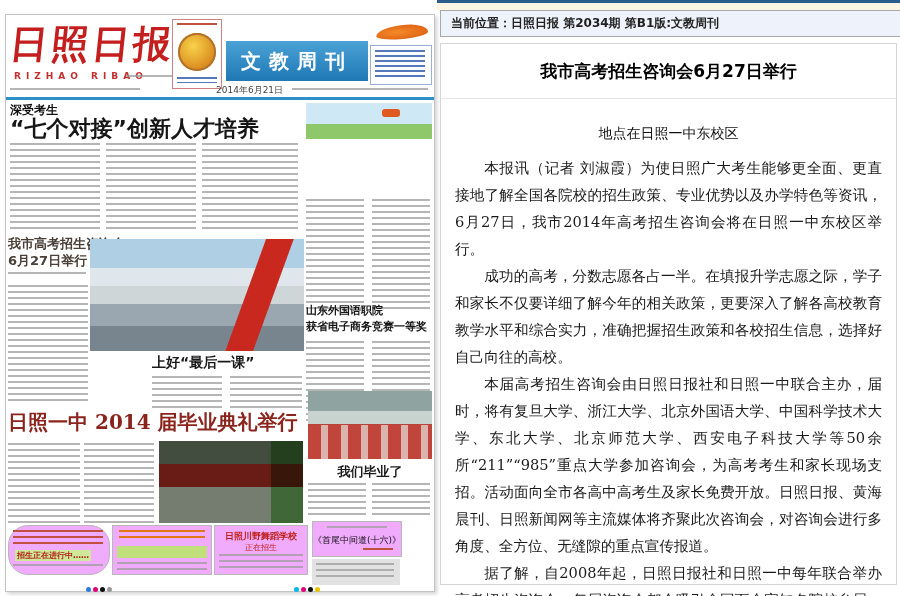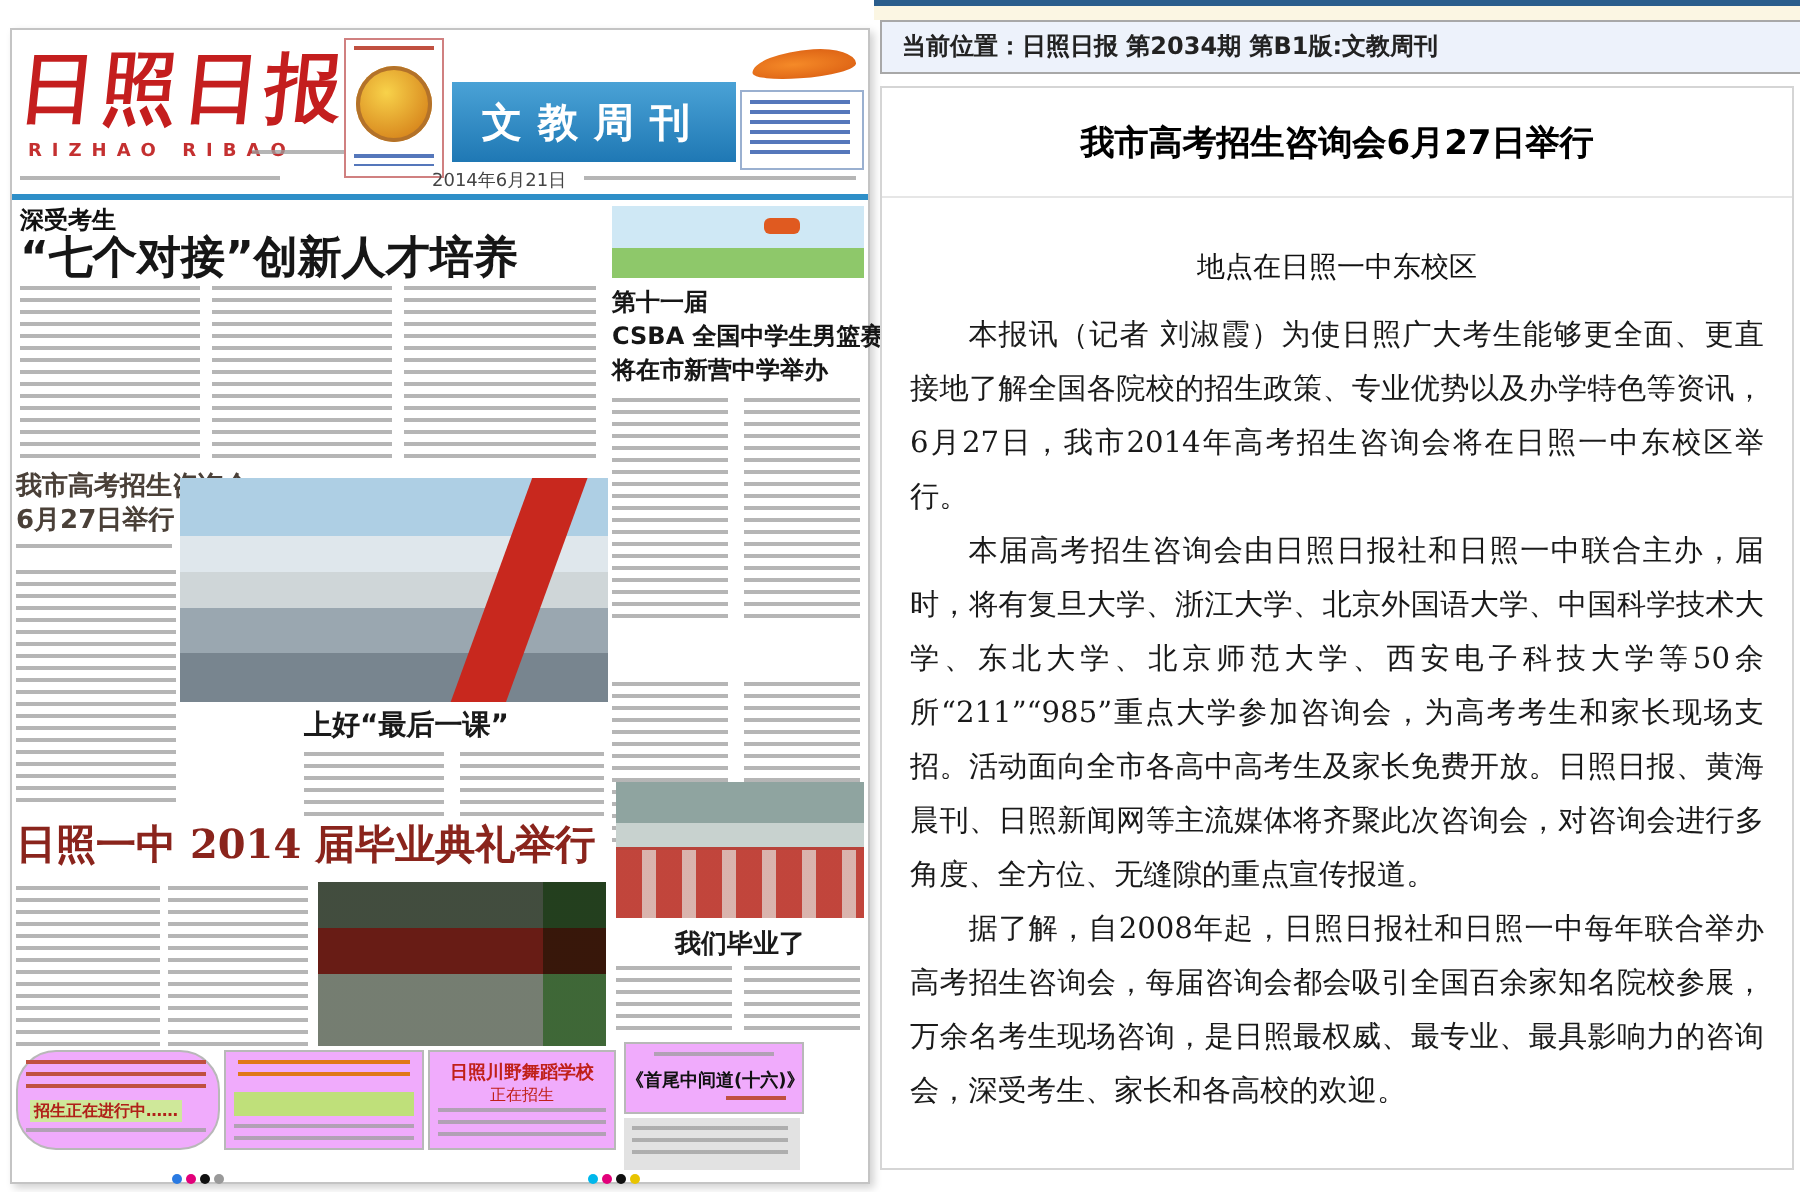--- a/index.html
+++ b/index.html
@@ -71,42 +71,41 @@
 
   <div class="abs" style="left:4px;top:87px;font-size:12px;font-weight:bold;color:#111;">深受考生</div>
   <div class="abs hl" style="left:4px;top:99px;font-size:22px;">“七个对接”创新人才培养</div>
   <div class="abs ln" style="left:4px;top:128px;width:90px;height:90px;"></div>
   <div class="abs ln" style="left:100px;top:128px;width:90px;height:90px;"></div>
   <div class="abs ln" style="left:196px;top:128px;width:96px;height:90px;"></div>
 
   <div class="abs photo" style="left:300px;top:88px;width:126px;height:36px;background:linear-gradient(180deg,#cfe8f5 0 58%,#8ec86a 58% 100%);">
     <div class="abs" style="left:76px;top:6px;width:18px;height:8px;background:#e05a20;border-radius:3px;"></div>
   </div>
-  <div class="abs hl" style="left:300px;top:128px;font-size:12px;line-height:17px;">
-    <div>第十一届</div>
-    <div>CSBA 全国中学生男篮赛</div>
-    <div>将在市新营中学举办</div>
-  </div>
   <div class="abs ln" style="left:300px;top:184px;width:58px;height:112px;"></div>
   <div class="abs ln" style="left:366px;top:184px;width:58px;height:112px;"></div>
 
   <div class="abs hl" style="left:2px;top:220px;font-size:13px;line-height:17px;color:#4a4038;">
     <div>我市高考招生咨询会</div>
     <div>6月27日举行</div>
   </div>
   <div class="abs ln" style="left:2px;top:257px;width:78px;height:6px;"></div>
   <div class="abs ln" style="left:2px;top:270px;width:80px;height:116px;"></div>
 
   <div class="abs photo" style="left:84px;top:224px;width:214px;height:112px;background:linear-gradient(180deg,#aecfe4 0 26%,#dfe7ec 26% 42%,#cfd6d8 42% 58%,#9aa7b0 58% 78%,#78858f 78% 100%);">
     <div class="abs" style="right:34px;top:-12px;width:26px;height:150px;background:#c8281e;transform:rotate(20deg);"></div>
   </div>
   <div class="abs caption" style="left:146px;top:339px;font-size:14px;">上好“最后一课”</div>
   <div class="abs ln" style="left:146px;top:361px;width:70px;height:32px;"></div>
   <div class="abs ln" style="left:224px;top:361px;width:72px;height:32px;"></div>
 
+  <div class="abs hl" style="left:300px;top:288px;font-size:11px;line-height:16px;">
+    <div>山东外国语职院</div>
+    <div>获省电子商务竞赛一等奖</div>
+  </div>
   <div class="abs ln" style="left:300px;top:326px;width:58px;height:82px;"></div>
   <div class="abs ln" style="left:366px;top:326px;width:58px;height:82px;"></div>
 
   <div class="abs photo" style="left:302px;top:376px;width:124px;height:68px;background:linear-gradient(180deg,#8fa4a0 0 30%,#c8d2cf 30% 48%,#b8433a 48% 100%);">
     <div class="abs" style="left:0;top:34px;width:124px;height:34px;background:repeating-linear-gradient(90deg,#c5463c 0 13px,#e8e4de 13px 20px);opacity:.7;"></div>
   </div>
   <div class="abs caption" style="left:302px;top:448px;width:124px;text-align:center;font-size:13px;">我们毕业了</div>
   <div class="abs ln" style="left:302px;top:468px;width:58px;height:32px;"></div>
   <div class="abs ln" style="left:366px;top:468px;width:58px;height:32px;"></div>
 
@@ -125,21 +124,21 @@
     <div class="abs" style="left:4px;top:20px;width:90px;height:12px;background:#bfe07a;"></div>
     <div class="abs ln" style="left:4px;top:36px;width:90px;height:8px;"></div>
   </div>
   <div class="abs adbox" style="left:208px;top:510px;width:92px;height:48px;">
     <div class="abs" style="left:0;top:4px;width:92px;text-align:center;font-size:9px;font-weight:bold;color:#c02018;">日照川野舞蹈学校</div>
     <div class="abs" style="left:0;top:16px;width:92px;text-align:center;font-size:8px;color:#c02018;">正在招生</div>
     <div class="abs ln" style="left:4px;top:28px;width:84px;height:16px;"></div>
   </div>
   <div class="abs adbox" style="left:306px;top:506px;width:88px;height:34px;">
     <div class="abs ln" style="left:14px;top:4px;width:60px;height:5px;"></div>
-    <div class="abs" style="left:0;top:12px;width:88px;text-align:left;font-size:9px;font-weight:bold;color:#111;white-space:nowrap;">《首尾中间道(十六)》</div>
+    <div class="abs" style="left:0;top:12px;width:88px;text-align:left;font-size:9px;font-weight:normal;color:#111;white-space:nowrap;">《首尾中间道(十六)》</div>
     <div class="abs lnr" style="left:50px;top:26px;width:30px;height:4px;"></div>
   </div>
   <div class="abs" style="left:306px;top:544px;width:88px;height:26px;background:#e2e2e2;">
     <div class="abs ln" style="left:4px;top:4px;width:78px;height:18px;"></div>
   </div>
 
   <div class="abs" style="left:80px;top:562px;">
     <span class="dot" style="background:#2a7ae2;"></span><span class="dot" style="background:#e2007a;"></span><span class="dot" style="background:#111;"></span><span class="dot" style="background:#999;"></span>
   </div>
   <div class="abs" style="left:288px;top:562px;">
@@ -151,16 +150,17 @@
 <div class="abs cream"></div>
 
 <div class="abs crumb">当前位置：日照日报 第2034期 第B1版:文教周刊</div>
 
 <div class="abs artbox">
   <div class="art-title">我市高考招生咨询会6月27日举行</div>
   <div class="art-divider"></div>
   <div class="art-sub">地点在日照一中东校区</div>
   <div class="art-body">
     <p>本报讯（记者 刘淑霞）为使日照广大考生能够更全面、更直接地了解全国各院校的招生政策、专业优势以及办学特色等资讯，6月27日，我市2014年高考招生咨询会将在日照一中东校区举行。</p>
+    <p>成功的高考，分数志愿各占一半。在填报升学志愿之际，学子和家长不仅要详细了解今年的相关政策，更要深入了解各高校教育教学水平和综合实力，准确把握招生政策和各校招生信息，选择好自己向往的高校。</p>
     <p>本届高考招生咨询会由日照日报社和日照一中联合主办，届时，将有复旦大学、浙江大学、北京外国语大学、中国科学技术大学、东北大学、北京师范大学、西安电子科技大学等50余所“211”“985”重点大学参加咨询会，为高考考生和家长现场支招。活动面向全市各高中高考生及家长免费开放。日照日报、黄海晨刊、日照新闻网等主流媒体将齐聚此次咨询会，对咨询会进行多角度、全方位、无缝隙的重点宣传报道。</p>
     <p>据了解，自2008年起，日照日报社和日照一中每年联合举办高考招生咨询会，每届咨询会都会吸引全国百余家知名院校参展，万余名考生现场咨询，是日照最权威、最专业、最具影响力的咨询会，深受考生、家长和各高校的欢迎。</p>
   </div>
 </div>
 
 </body></html>

